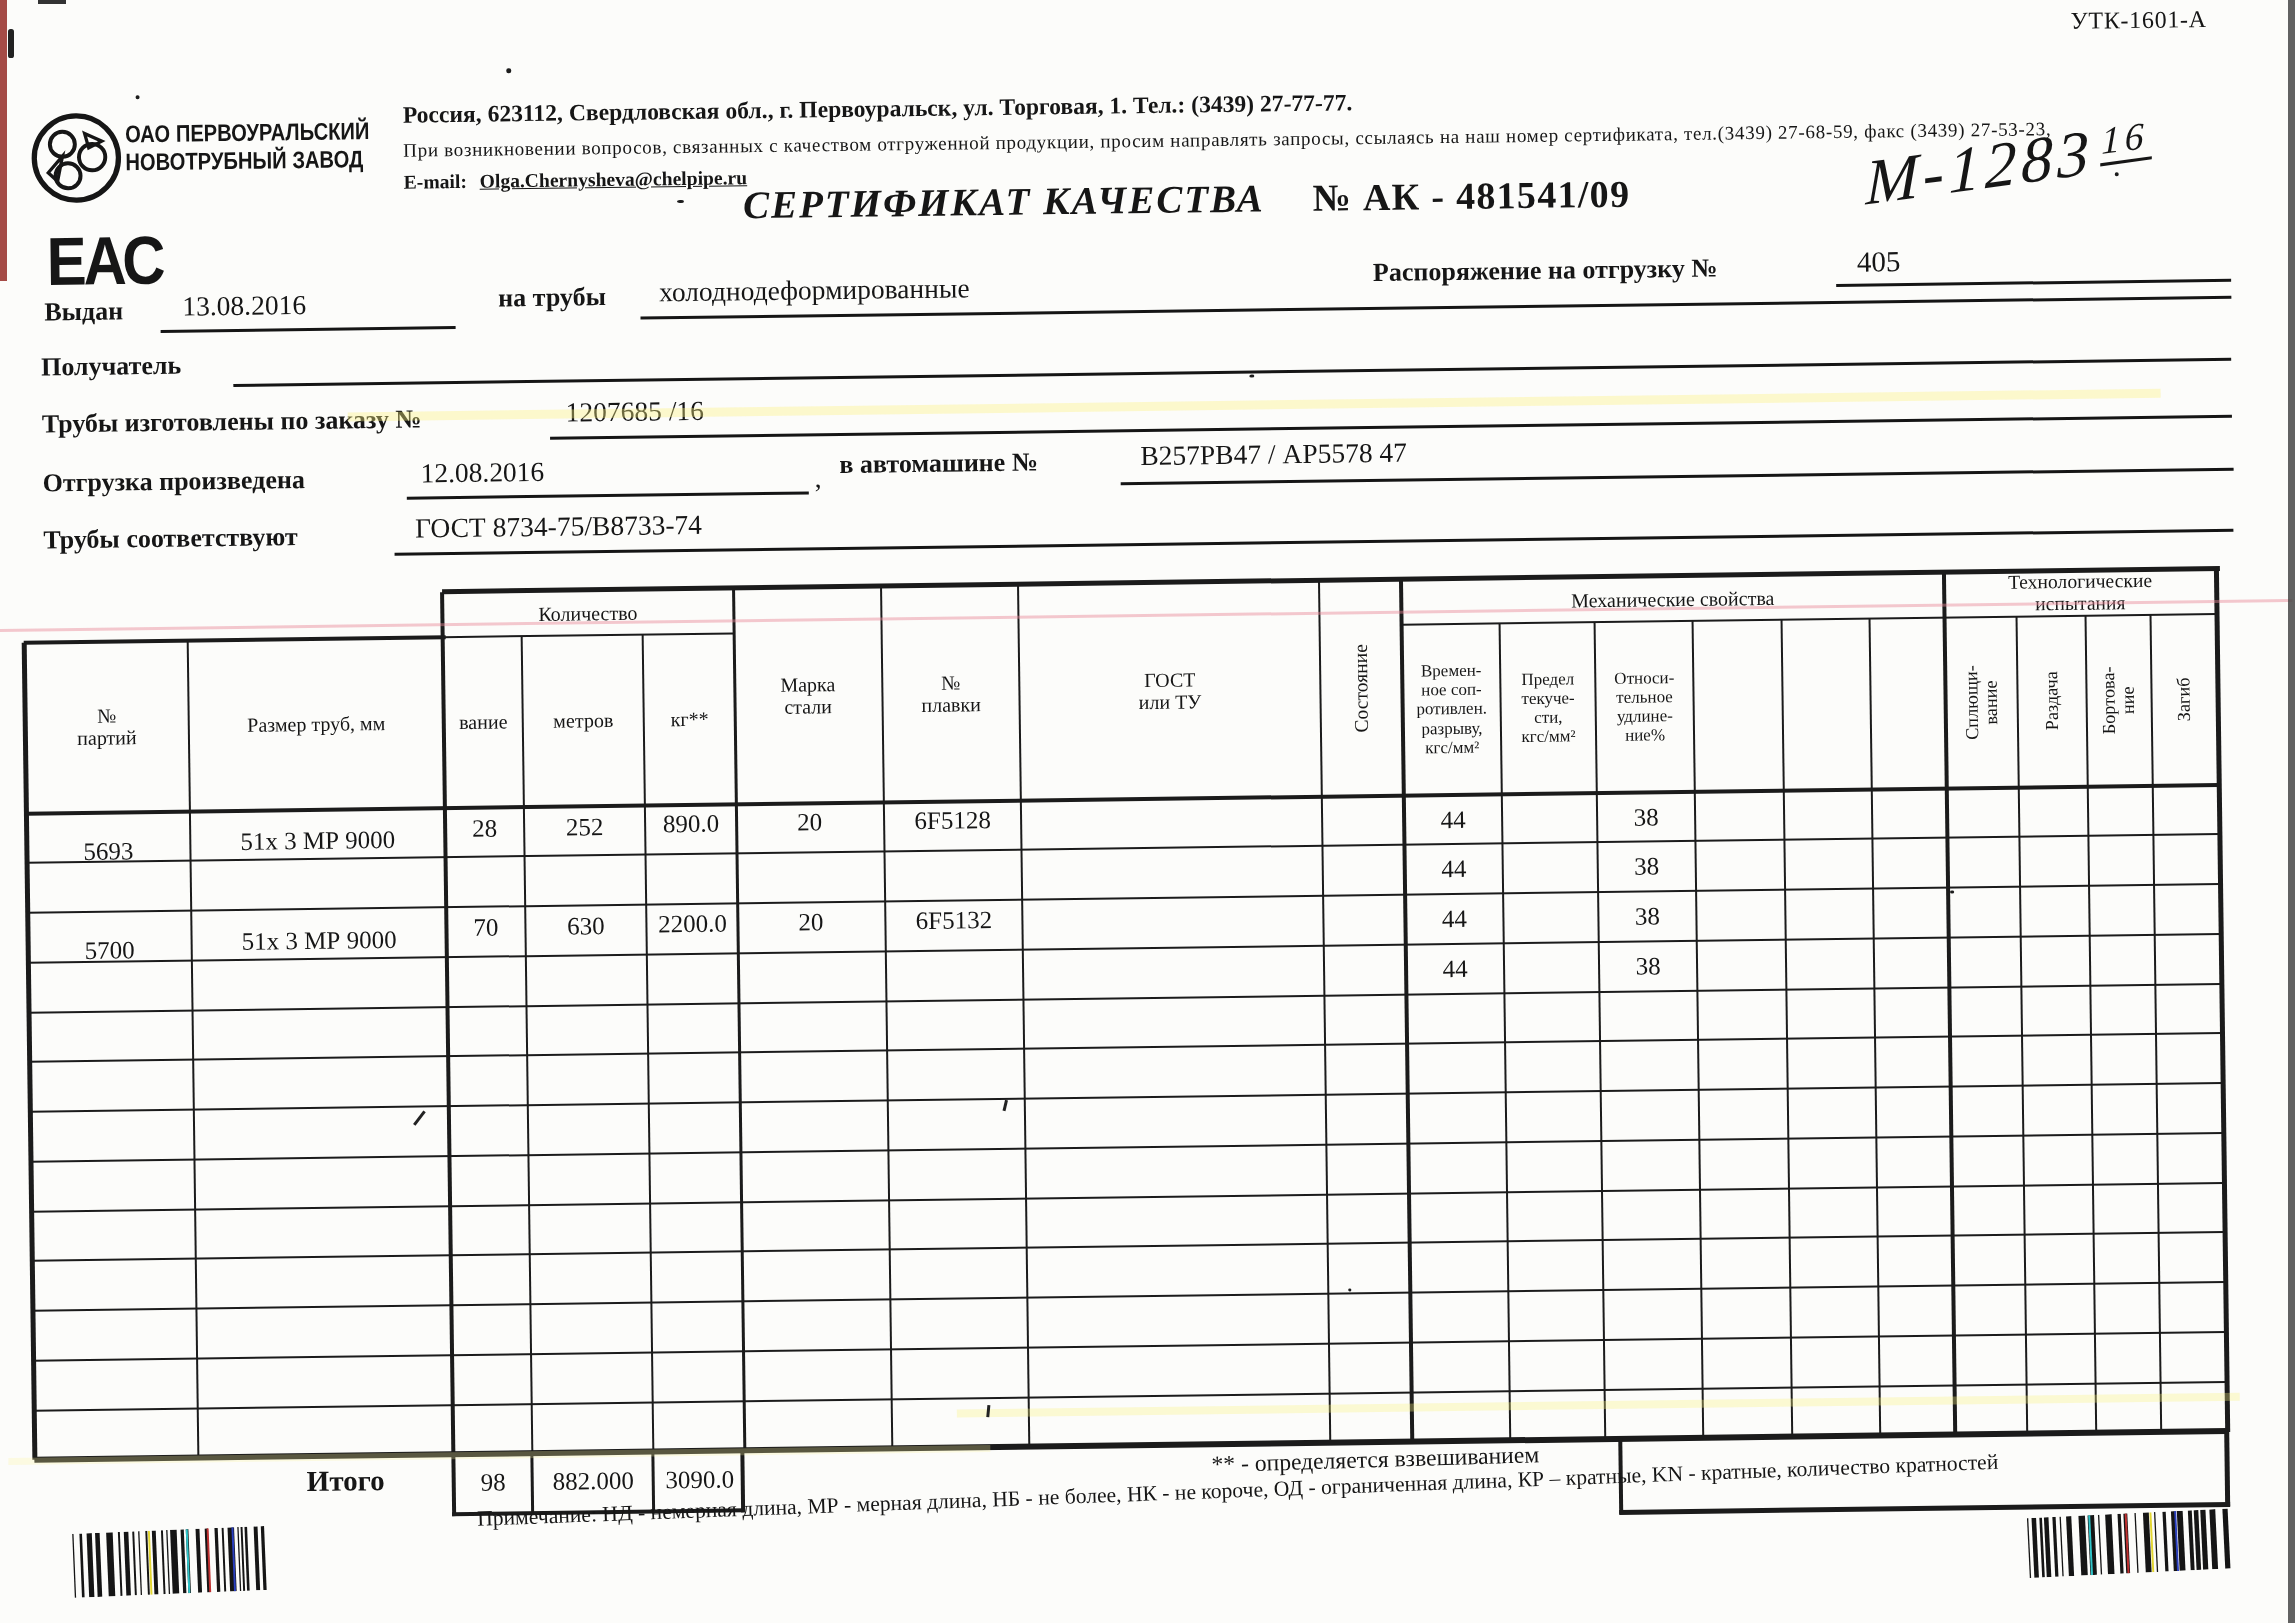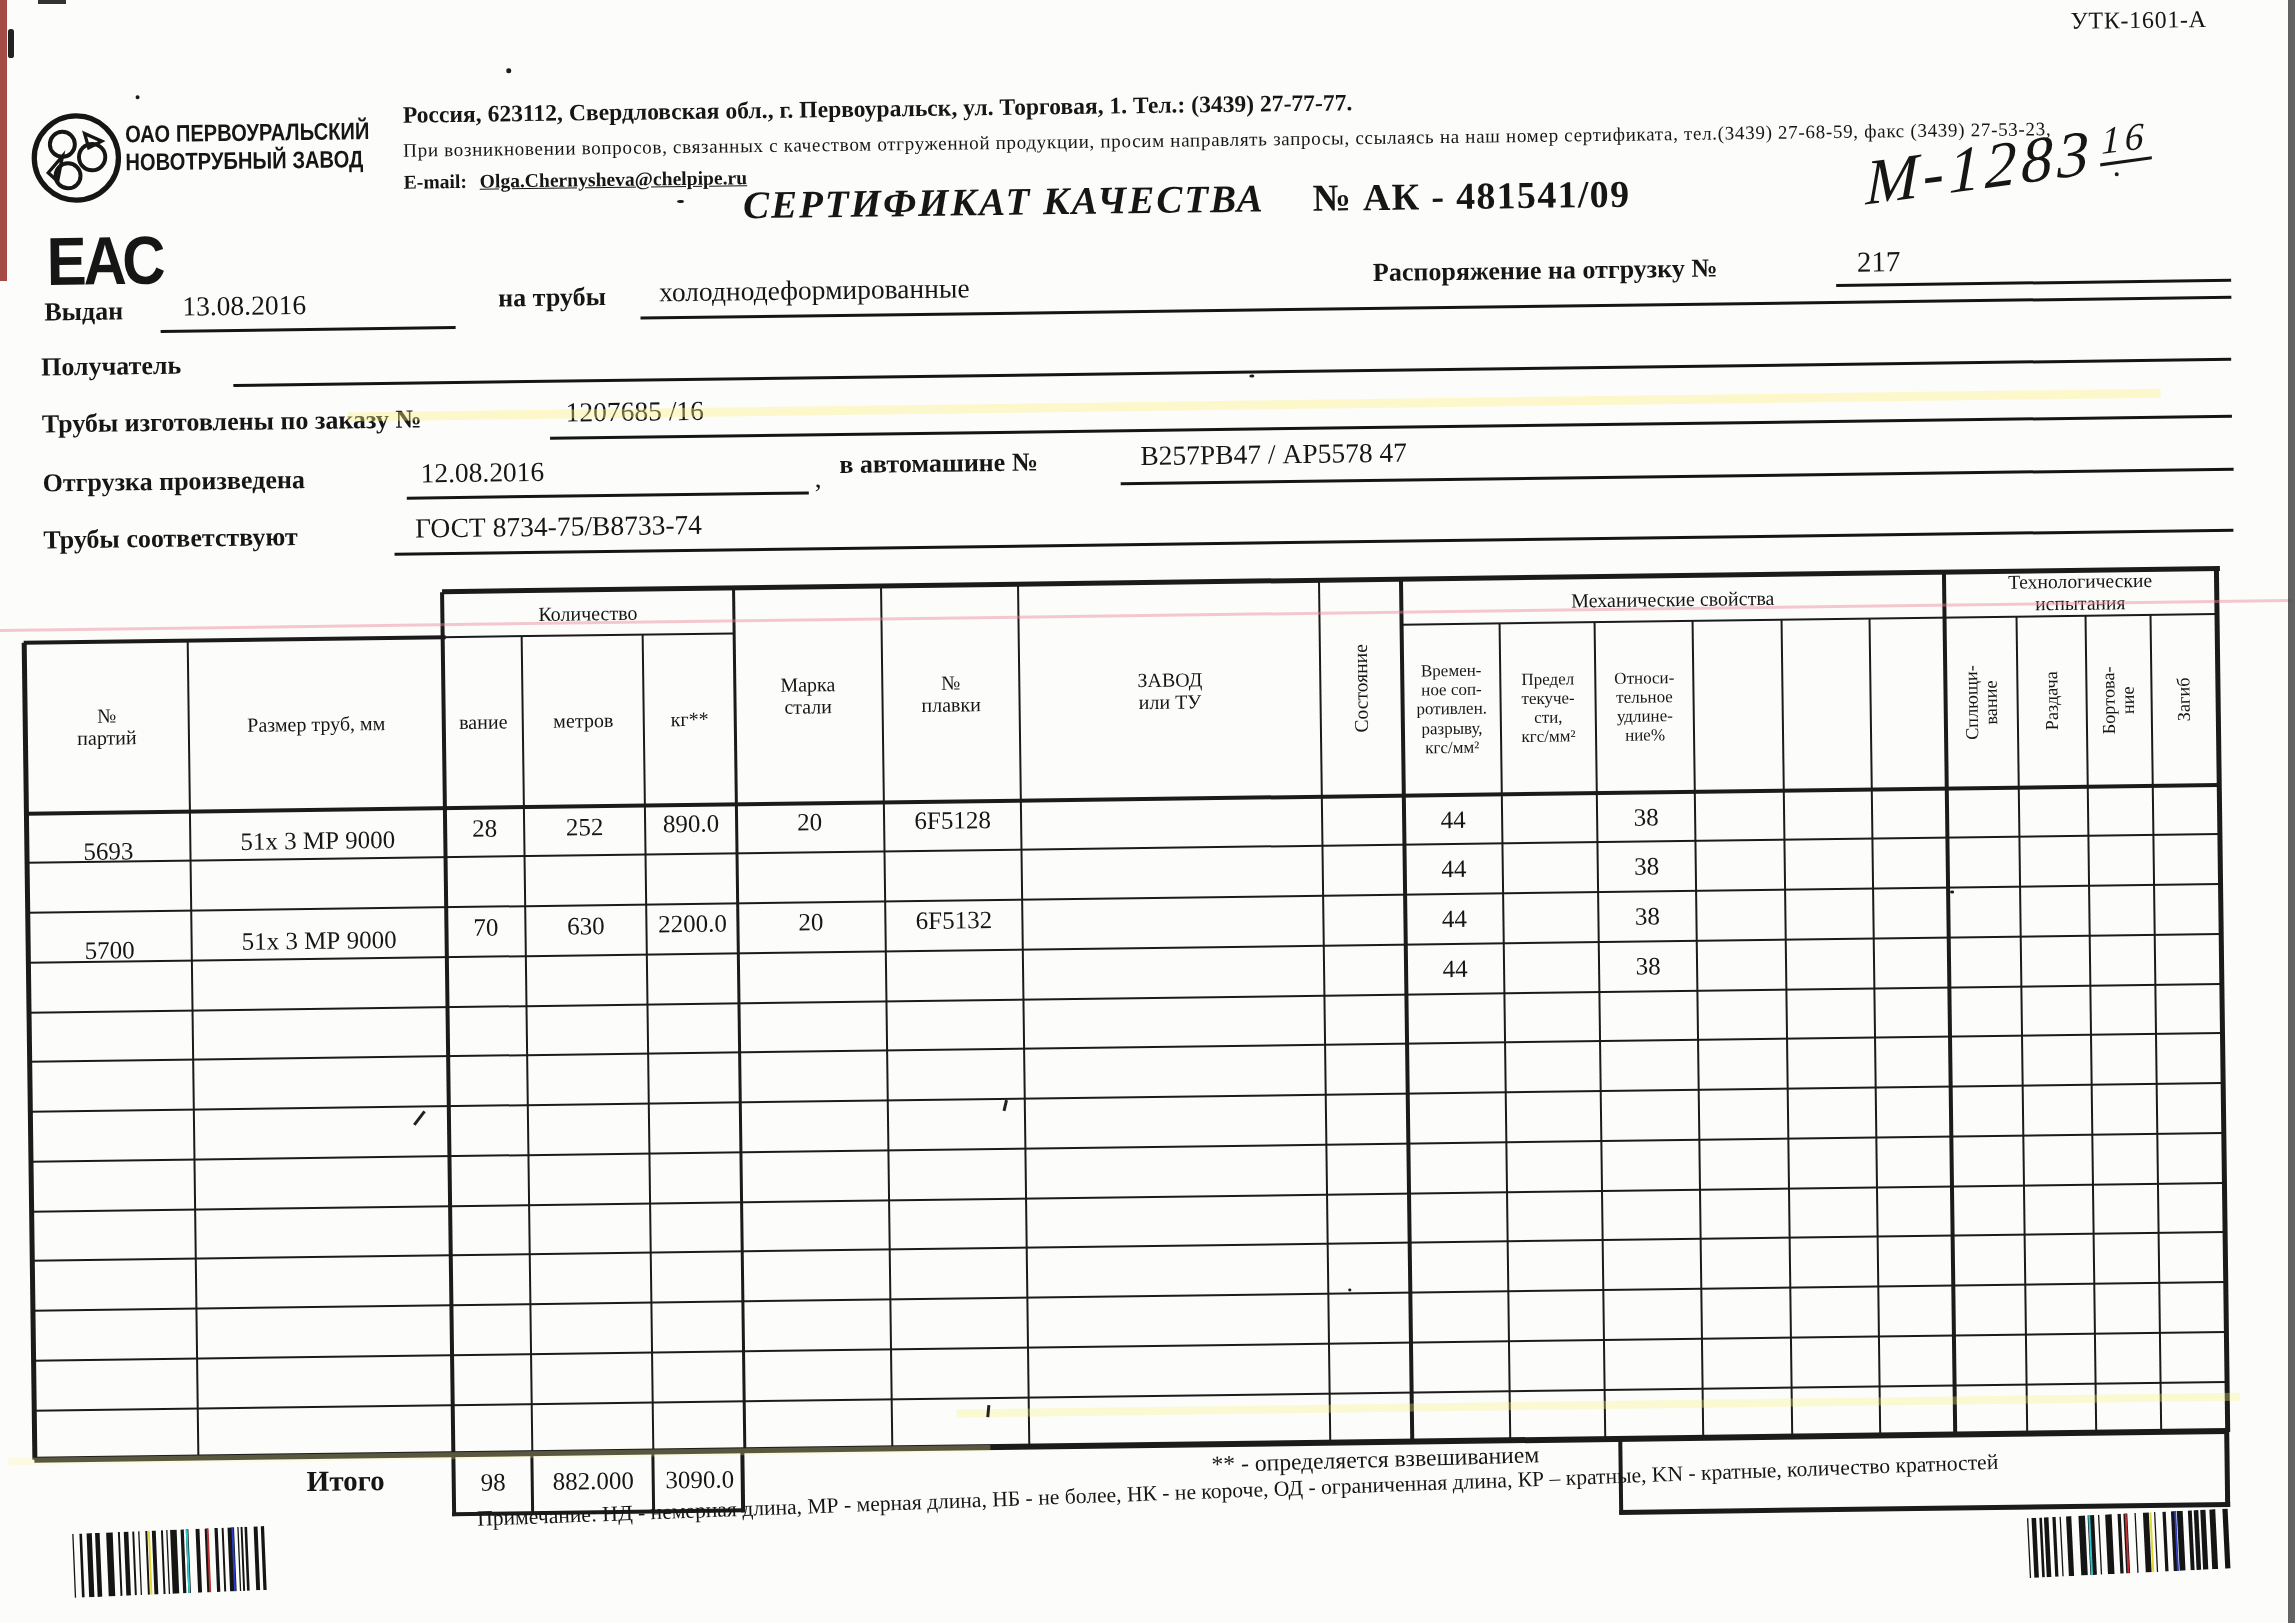--- a/index.html
+++ b/index.html
@@ -65,21 +65,21 @@
     <div class="abs" id="handwritten" style="left:1873px;top:156px;">
       <span>М-1283</span><span class="sup">16</span>
     </div>
 
     <div class="abs" style="left:751px;top:177px;display:flex;gap:48px;align-items:baseline;">
       <span id="title-main">СЕРТИФИКАТ КАЧЕСТВА</span>
       <span id="title-num">№  АК - 481541/09</span>
     </div>
 
     <div class="abs lbl" style="left:1380px;top:261px;">Распоряжение на отгрузку №</div>
-    <div class="abs val" style="left:1864px;top:255px;font-size:29px;">217</div>
+    <div class="abs val" style="left:1864px;top:255px;font-size:29px;">405</div>
     <div class="ul" style="left:1843px;top:293px;width:395px;"></div>
 
     <div class="abs lbl" style="left:51px;top:283px;">Выдан</div>
     <div class="abs val" style="left:189px;top:278px;">13.08.2016</div>
     <div class="ul" style="left:167px;top:317px;width:295px;"></div>
     <div class="abs lbl" style="left:505px;top:275px;">на трубы</div>
     <div class="abs val" style="left:666px;top:270px;">холоднодеформированные</div>
     <div class="ul" style="left:647px;top:310px;width:1591px;"></div>
 
     <div class="abs lbl" style="left:47px;top:338px;">Получатель</div>
@@ -132,21 +132,21 @@
         </div>
       <div class="hcell" style="left:736px;top:583px;width:147px;height:216px;">
           <span>Марка
 стали</span>
         </div>
       <div class="hcell" style="left:884px;top:583px;width:137px;height:216px;">
           <span>№
 плавки</span>
         </div>
       <div class="hcell" style="left:1021px;top:583px;width:301px;height:216px;">
-          <span>ЗАВОД
+          <span>ГОСТ
 или ТУ</span>
         </div>
       <div class="hcell v" style="left:1322px;top:583px;width:82px;height:216px;font-size:19.6px;">
           <span>Состояние</span>
         </div>
       <div class="hcell sm" style="left:1404px;top:628px;width:98px;height:170px;">
           <span>Времен-
 ное соп-
 ротивлен.
 разрыву,

